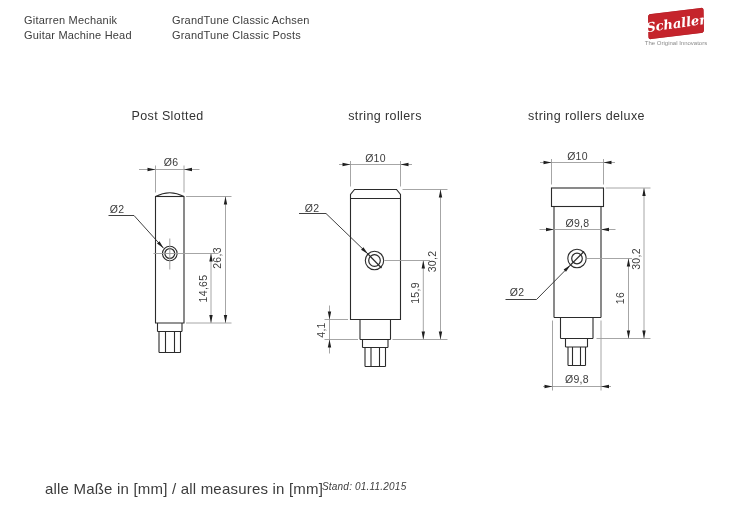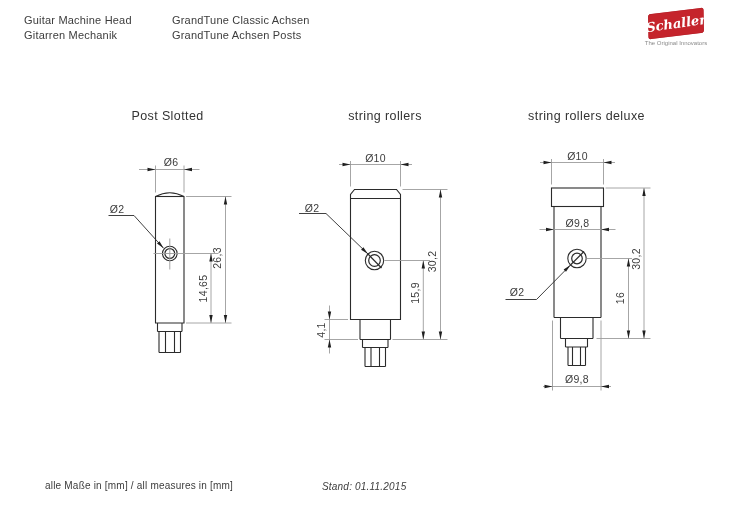--- a/index.html
+++ b/index.html
@@ -2,21 +2,21 @@
 <html><head>
 <meta charset="utf-8">
 <style>
   html,body{margin:0;padding:0;background:#e8e8e8;}
   .sheet{position:relative;width:742px;height:524px;background:#ffffff;overflow:hidden;
          font-family:"Liberation Sans",sans-serif;color:#3a3a3a;}
   .abs{position:absolute;}
   .hdr{font-size:11px;line-height:15px;letter-spacing:0.2px;color:#3c3c3c;}
   .hdr-left{left:24px;top:13px;}
   .hdr-center{left:172px;top:13px;}
-  .foot{font-size:10px;color:#3c3c3c;letter-spacing:0.2px;}
+  .foot{font-size:15px;color:#3c3c3c;letter-spacing:0.2px;}
   .foot-left{left:45px;top:480px;}
   .foot-center{left:322px;top:481px;font-size:10px;font-style:italic;}
   .logo{left:644px;top:9px;width:64px;text-align:center;}
   .logo-plate{width:56px;height:25px;margin:2px auto 0;background:#c5242c;border-radius:3px;
               transform:rotate(-7deg) skewX(-6deg);display:flex;align-items:center;justify-content:center;
               box-shadow:0 0 0 0.5px #b01e26 inset;}
   .logo-script{font-family:"DejaVu Serif",serif;font-style:italic;font-weight:bold;color:#ffffff;
                font-size:13px;transform:skewX(6deg) rotate(-1deg);white-space:nowrap;}
   .logo-tagline{font-size:6px;color:#8a8a8a;margin-top:4px;white-space:nowrap;}
   svg.draw{position:absolute;left:0;top:0;}
@@ -28,26 +28,26 @@
   .a{fill:#1f1f1f;stroke:none;}
   .dim{font-size:10.5px;fill:#3d3d3d;letter-spacing:0.3px;}
   .dtitle{font-size:12.5px;fill:#333333;letter-spacing:0.4px;text-anchor:middle;}
 </style>
 </head>
 <body>
 
 <div class="sheet">
 
   <div class="abs hdr hdr-left">
+    <div>Gitarren Mechanik</div>
     <div>Guitar Machine Head</div>
-    <div>Gitarren Mechanik</div>
   </div>
   <div class="abs hdr hdr-center">
     <div>GrandTune Classic Achsen</div>
-    <div>GrandTune Achsen Posts</div>
+    <div>GrandTune Classic Posts</div>
   </div>
 
   <div class="abs logo">
     <div class="logo-plate">
       <span class="logo-script">Schaller</span>
     </div>
     <div class="logo-tagline">The Original Innovators</div>
   </div>
 
   <svg class="draw" width="742" height="524" viewBox="0 0 742 524">

